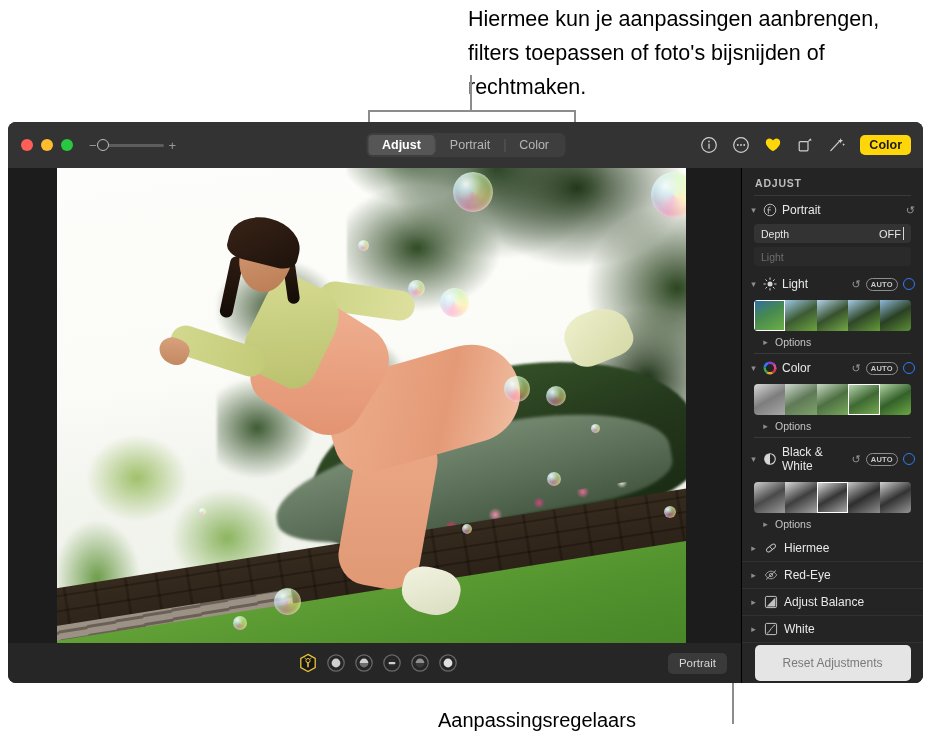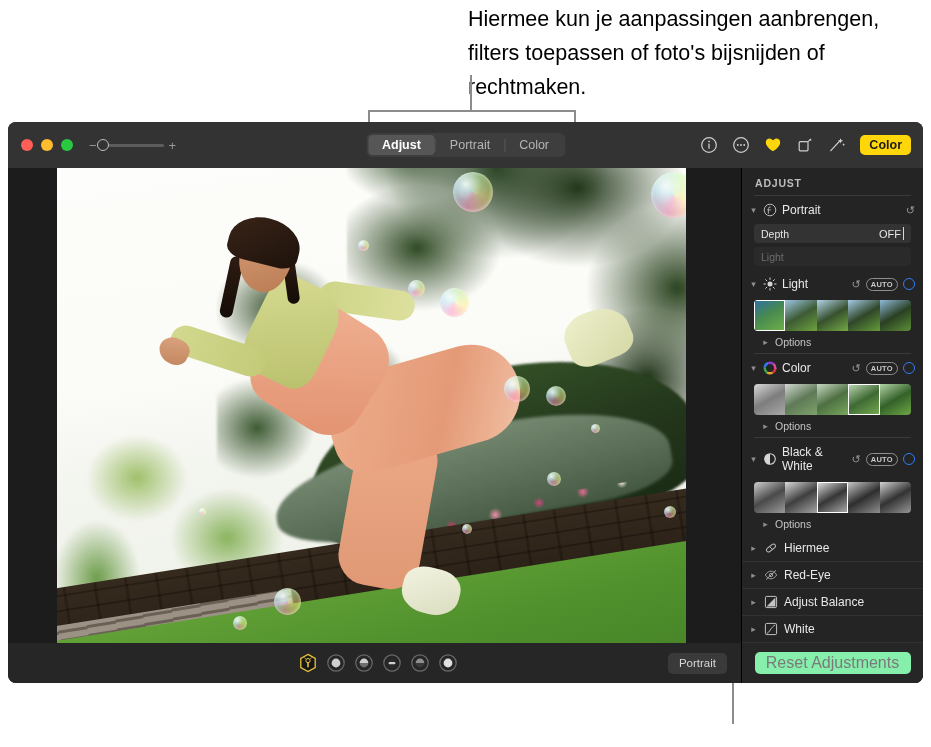--- a/index.html
+++ b/index.html
@@ -349,39 +349,40 @@
     padding: 6px 8px 6px 7px;
     border-bottom: 1px solid #313131;
   }
 
   #reset-bar {
     position: absolute; left: 0; right: 0; bottom: 0;
     height: 40px; background: #262626;
     display: flex; align-items: center; justify-content: center;
   }
   #reset-button {
-    width: 156px; height: 22px;
-    background: #86efac; border-radius: 5px;
-    color: #7a7a7a; font-size: 16px;
+    width: 156px; height: 36px;
+    background: #e5e5e5; border-radius: 5px;
+    color: #7a7a7a; font-size: 12px;
     display: flex; align-items: center; justify-content: center;
   }
   #panel-scroll { position: absolute; left: 0; right: 0; top: 0; bottom: 40px; overflow: hidden; }
 </style>
 </head>
 <body>
 
 <div id="root">
 
   <div class="callout-text" id="callout-top">Hiermee kun je aanpassingen aanbrengen, filters toepassen of foto's bijsnijden of rechtmaken.</div>
 
   <div class="leader" style="left:368px; top:110px; width:208px; height:2px;"></div>
   <div class="leader" style="left:368px; top:110px; width:2px; height:14px;"></div>
   <div class="leader" style="left:574px; top:110px; width:2px; height:14px;"></div>
   <div class="leader" style="left:470px; top:75px; width:2px; height:36px;"></div>
 
+  <div class="callout-text" id="callout-bottom">Aanpassingsregelaars</div>
   <div class="leader" style="left:732px; top:168px; width:2px; height:478px;"></div>
   <div class="leader" style="left:732px; top:168px; width:14px; height:2px;"></div>
   <div class="leader" style="left:732px; top:644px; width:14px; height:2px;"></div>
   <div class="leader" style="left:732px; top:646px; width:2px; height:78px;"></div>
 
   <div id="app-window">
 
     <div id="toolbar">
       <div class="traffic-lights">
         <div class="tl red"></div>

